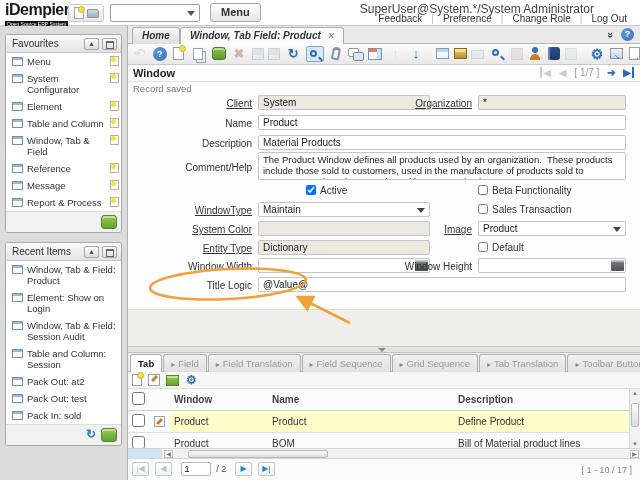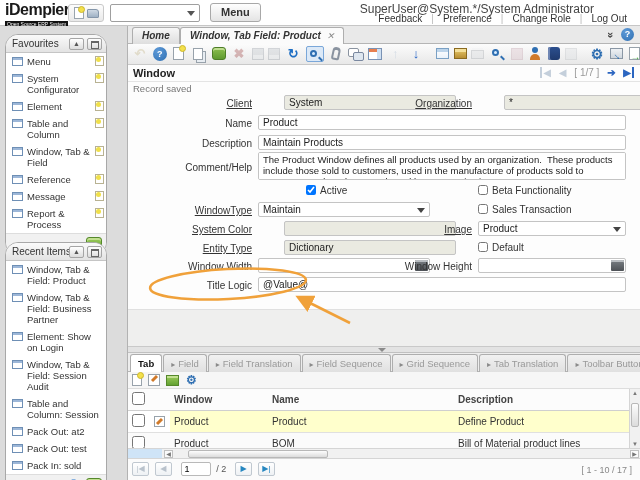--- a/index.html
+++ b/index.html
@@ -19,21 +19,21 @@
   .combo { position:absolute; left:110px; top:4px; width:90px; height:18px; border:1px solid #9f9f9f; border-radius:2px; background:#fff; }
   .combo .arr { position:absolute; right:4px; top:6px; width:0; height:0; border-left:4px solid transparent; border-right:4px solid transparent; border-top:5px solid #555; }
   .menu-btn { position:absolute; left:210px; top:3px; height:19px; padding:0 10px; border:1px solid #a8a8a8; border-radius:3px; background:linear-gradient(#fefefe,#e4e4e4); font-size:11px; font-weight:bold; color:#333; line-height:17px; }
   .user-line { position:absolute; right:46px; top:2px; font-size:12px; color:#444; }
   .links { position:absolute; right:4px; top:13px; font-size:10px; color:#333; }
   .links span.lnk-item { padding:0 9px; cursor:pointer; }
   .links span.sep { color:#bbb; }
 
   
   #sidebar { position:absolute; left:0; top:26px; width:128px; height:454px; background:#dcdcdc; border-right:1px solid #b2b2b2; }
-  .panel { position:absolute; left:5px; width:102px; background:#fff; border:1px solid #a8a8a8; border-radius:13px; overflow:hidden; }
+  .panel { position:absolute; left:5px; width:117px; background:#fff; border:1px solid #a8a8a8; border-radius:3px; overflow:hidden; }
   .panel-h { height:18px; background:linear-gradient(#fafafa,#e3e3e3); border-bottom:1px solid #c5c5c5; position:relative; }
   .panel-h .t { position:absolute; left:6px; top:3px; font-size:10px; color:#333; }
   .pbtn { position:absolute; top:3px; width:15px; height:12px; border:1px solid #a5a5a5; border-radius:2px; background:linear-gradient(#fff,#ddd); text-align:center; line-height:10px; font-size:7px; color:#555; }
   .pbtn.min { right:22px; }
   .pbtn.max { right:4px; }
   .pbtn.max::before { content:""; display:inline-block; width:6px; height:5px; border:1px solid #666; border-top-width:2px; margin-top:2px; }
   .s-item { padding:3px 2px 3px 6px; font-size:9.5px; color:#333; line-height:11px; cursor:pointer; display:flex; align-items:flex-start; }
   .s-item .txt { flex:1; }
   .win-ic { flex:none; display:inline-block; width:11px; height:9px; border:1px solid #6e8fb5; background:#fff; box-shadow:inset 0 2px 0 #9db7d8; margin-right:4px; margin-top:1px; }
   .note-ic { flex:none; display:inline-block; width:9px; height:10px; background:#fff; border:1px solid #b8b292; position:relative; margin-left:4px; }
@@ -103,21 +103,21 @@
   .bar-l { border-left:2px solid currentColor; padding-left:1px; }
   .bar-r { border-right:2px solid currentColor; padding-right:1px; }
   .status-line { position:absolute; left:5px; top:18px; font-size:9.5px; color:#777; }
 
   .frow { position:absolute; height:16px; }
   .flabel { position:absolute; width:124px; text-align:right; font-size:10px; color:#333; padding-top:3px; }
   .flabel.lc { left:0; }
   .flabel.rc { left:272px; width:72px;text-align:right; }
   .lnk { text-decoration:underline; }
   .fld { position:absolute; height:15px; border:1px solid #c4c4c4; border-radius:2px; background:#fff; font-size:10px; padding:1px 4px; color:#222; overflow:hidden; white-space:nowrap; }
-  .fld.ro { background:#eaeae1;margin-left:26px; }
+  .fld.ro { background:#eaeae1; }
   .fld.lc { left:130px; width:172px; }
   .fld.lc.full { width:368px; }
   .fld.rc { left:350px; width:148px; }
   .fld .dda { position:absolute; right:4px; top:5px; width:0; height:0; border-left:4px solid transparent; border-right:4px solid transparent; border-top:5px solid #444; }
   .calc-btn { position:absolute; right:1px; top:1px; width:13px; height:11px; background:linear-gradient(#7a7f84,#4d5156); border-radius:1px; box-shadow:inset 0 2px 0 #b8bcc0; cursor:pointer; }
   .ta { position:absolute; left:130px; width:368px; height:28px; border:1px solid #c4c4c4; border-radius:2px; background:#fff; font-family:"Liberation Sans",sans-serif; font-size:9.5px; color:#222; padding:1px 4px; resize:none; line-height:11px; }
   .cbrow { position:absolute; height:14px; font-size:10px; }
   .cbrow input { width:10px; height:10px; vertical-align:-1px; margin-right:4px; }
   .cbrow.lc { left:130px; }
   .cbrow.rc { left:350px; }
@@ -243,24 +243,20 @@
 
     <div class="panel" style="top:216px;">
       <div class="panel-h">
         <span class="t">Recent Items</span>
         <span class="pbtn min">▲</span>
         <span class="pbtn max"></span>
       </div>
       <div class="s-item">
           <span class="win-ic"></span>
           <span class="txt">Window, Tab &amp; Field: Product</span>
-        </div>
-      <div class="s-item">
-          <span class="win-ic"></span>
-          <span class="txt">Window, Tab &amp; Field: Business Partner</span>
         </div>
       <div class="s-item">
           <span class="win-ic"></span>
           <span class="txt">Element: Show on Login</span>
         </div>
       <div class="s-item">
           <span class="win-ic"></span>
           <span class="txt">Window, Tab &amp; Field: Session Audit</span>
         </div>
       <div class="s-item">
@@ -340,21 +336,21 @@
         <span class="fld lc ro">System</span>
         <span class="flabel rc lnk">Organization</span>
         <span class="fld rc ro">*</span>
       </div>
       <div class="frow" style="top:50px;">
         <span class="flabel lc">Name</span>
         <span class="fld lc full">Product</span>
       </div>
       <div class="frow" style="top:70px;">
         <span class="flabel lc">Description</span>
-        <span class="fld lc full">Maintain Products</span>
+        <span class="fld lc full">Material Products</span>
       </div>
       <div class="frow" style="top:87px;height:30px;">
         <span class="flabel lc" style="padding-top:10px;">Comment/Help</span>
         <textarea class="ta" style="">The Product Window defines all products used by an organization.  These products include those sold to customers, used in the manufacture of products sold to customers and products purchased by an organization.</textarea>
       </div>
       <div class="cbrow lc" style="top:120px;padding-left:48px;">
         <input type="checkbox" checked="true" style=""><span>Active</span>
       </div>
       <div class="cbrow rc" style="top:120px;">
         <input type="checkbox" style=""><span>Beta Functionality</span>

